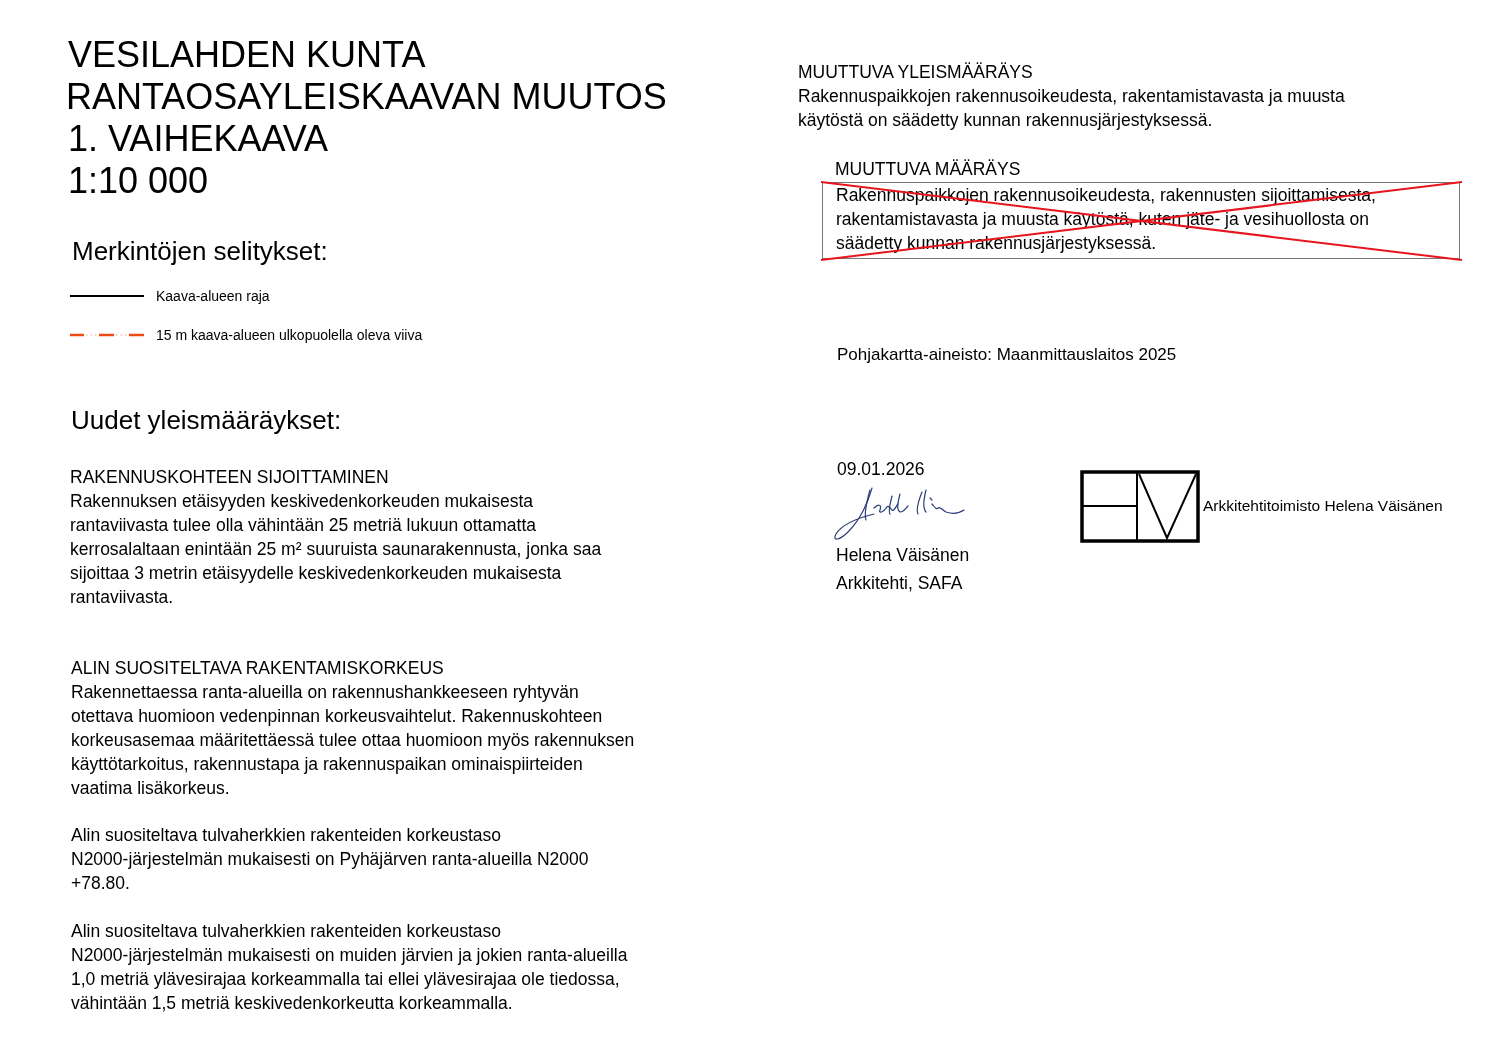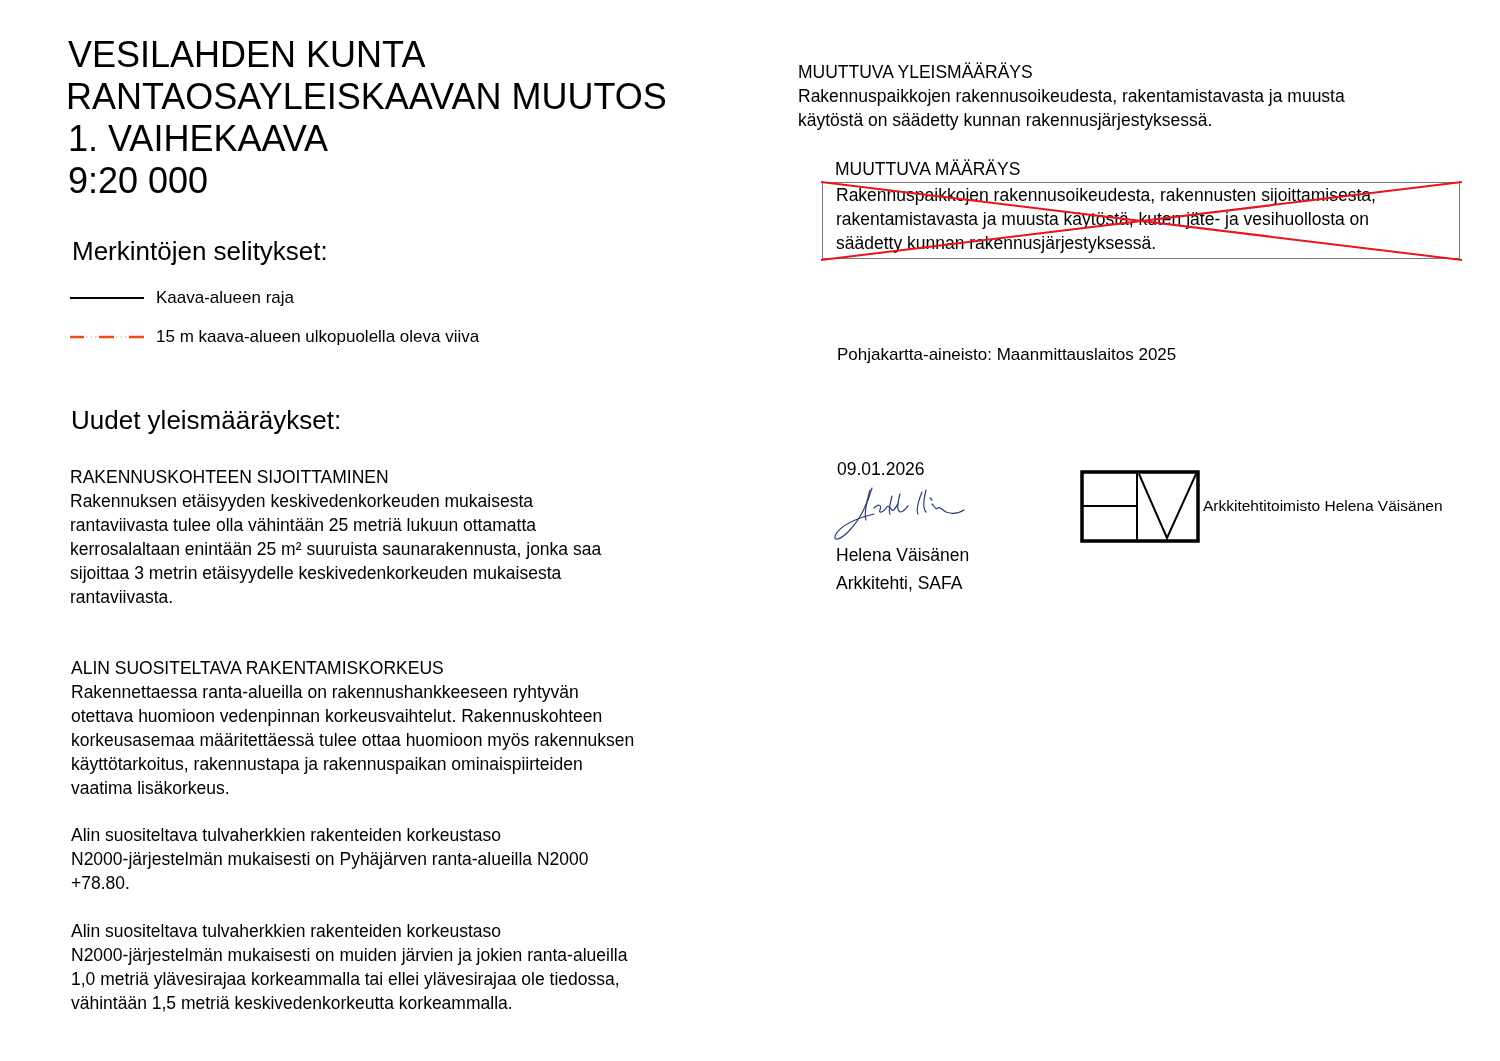--- a/index.html
+++ b/index.html
@@ -5,21 +5,21 @@
   html, body { margin: 0; padding: 0; background: #ffffff; }
   body {
     width: 1500px; height: 1061px; position: relative; overflow: hidden;
     font-family: "Liberation Sans", sans-serif; color: #000;
   }
   .abs { position: absolute; }
   .title-block { left: 68px; top: 34px; font-size: 36px; line-height: 42px; }
   .title-block div { white-space: nowrap; }
   .title-block .l2 { margin-left: -2px; }
   .h2 { font-size: 26px; white-space: nowrap; }
-  .legend-row { position: absolute; left: 70px; display: flex; align-items: center; font-size: 17px; white-space: nowrap; }
+  .legend-row { position: absolute; left: 70px; display: flex; align-items: center; font-size: 14px; white-space: nowrap; }
   .legend-row .sample { width: 74px; height: 10px; margin-right: 12px; position: relative; }
   .solid-line { position: absolute; left: 0; right: 0; top: 4px; height: 2px; background: #000; }
   .dash-line svg { position: absolute; left: 0; top: 0; }
   .para { font-size: 17.5px; line-height: 24px; white-space: nowrap; }
   .para .heading { display: block; }
   .right-para { font-size: 17.5px; line-height: 24px; white-space: nowrap; }
   .cross-box {
     position: absolute; left: 822px; top: 182px; width: 638px; height: 77px;
     border: 1.5px solid #777; box-sizing: border-box;
   }
@@ -28,21 +28,21 @@
   .small { font-size: 17.5px; white-space: nowrap; }
   .logo-text { font-size: 15.5px; white-space: nowrap; }
 </style>
 </head>
 <body>
 
 <div class="abs title-block">
   <div>VESILAHDEN KUNTA</div>
   <div class="l2">RANTAOSAYLEISKAAVAN MUUTOS</div>
   <div>1. VAIHEKAAVA</div>
-  <div>9:20 000</div>
+  <div>1:10 000</div>
 </div>
 
 <div class="abs h2" style="left:72px; top:236px;">Merkintöjen selitykset:</div>
 
 <div class="legend-row" style="top:288px;">
   <span class="sample">
       <span class="solid-line"></span>
     </span>
   <span>Kaava-alueen raja</span>
 </div>

